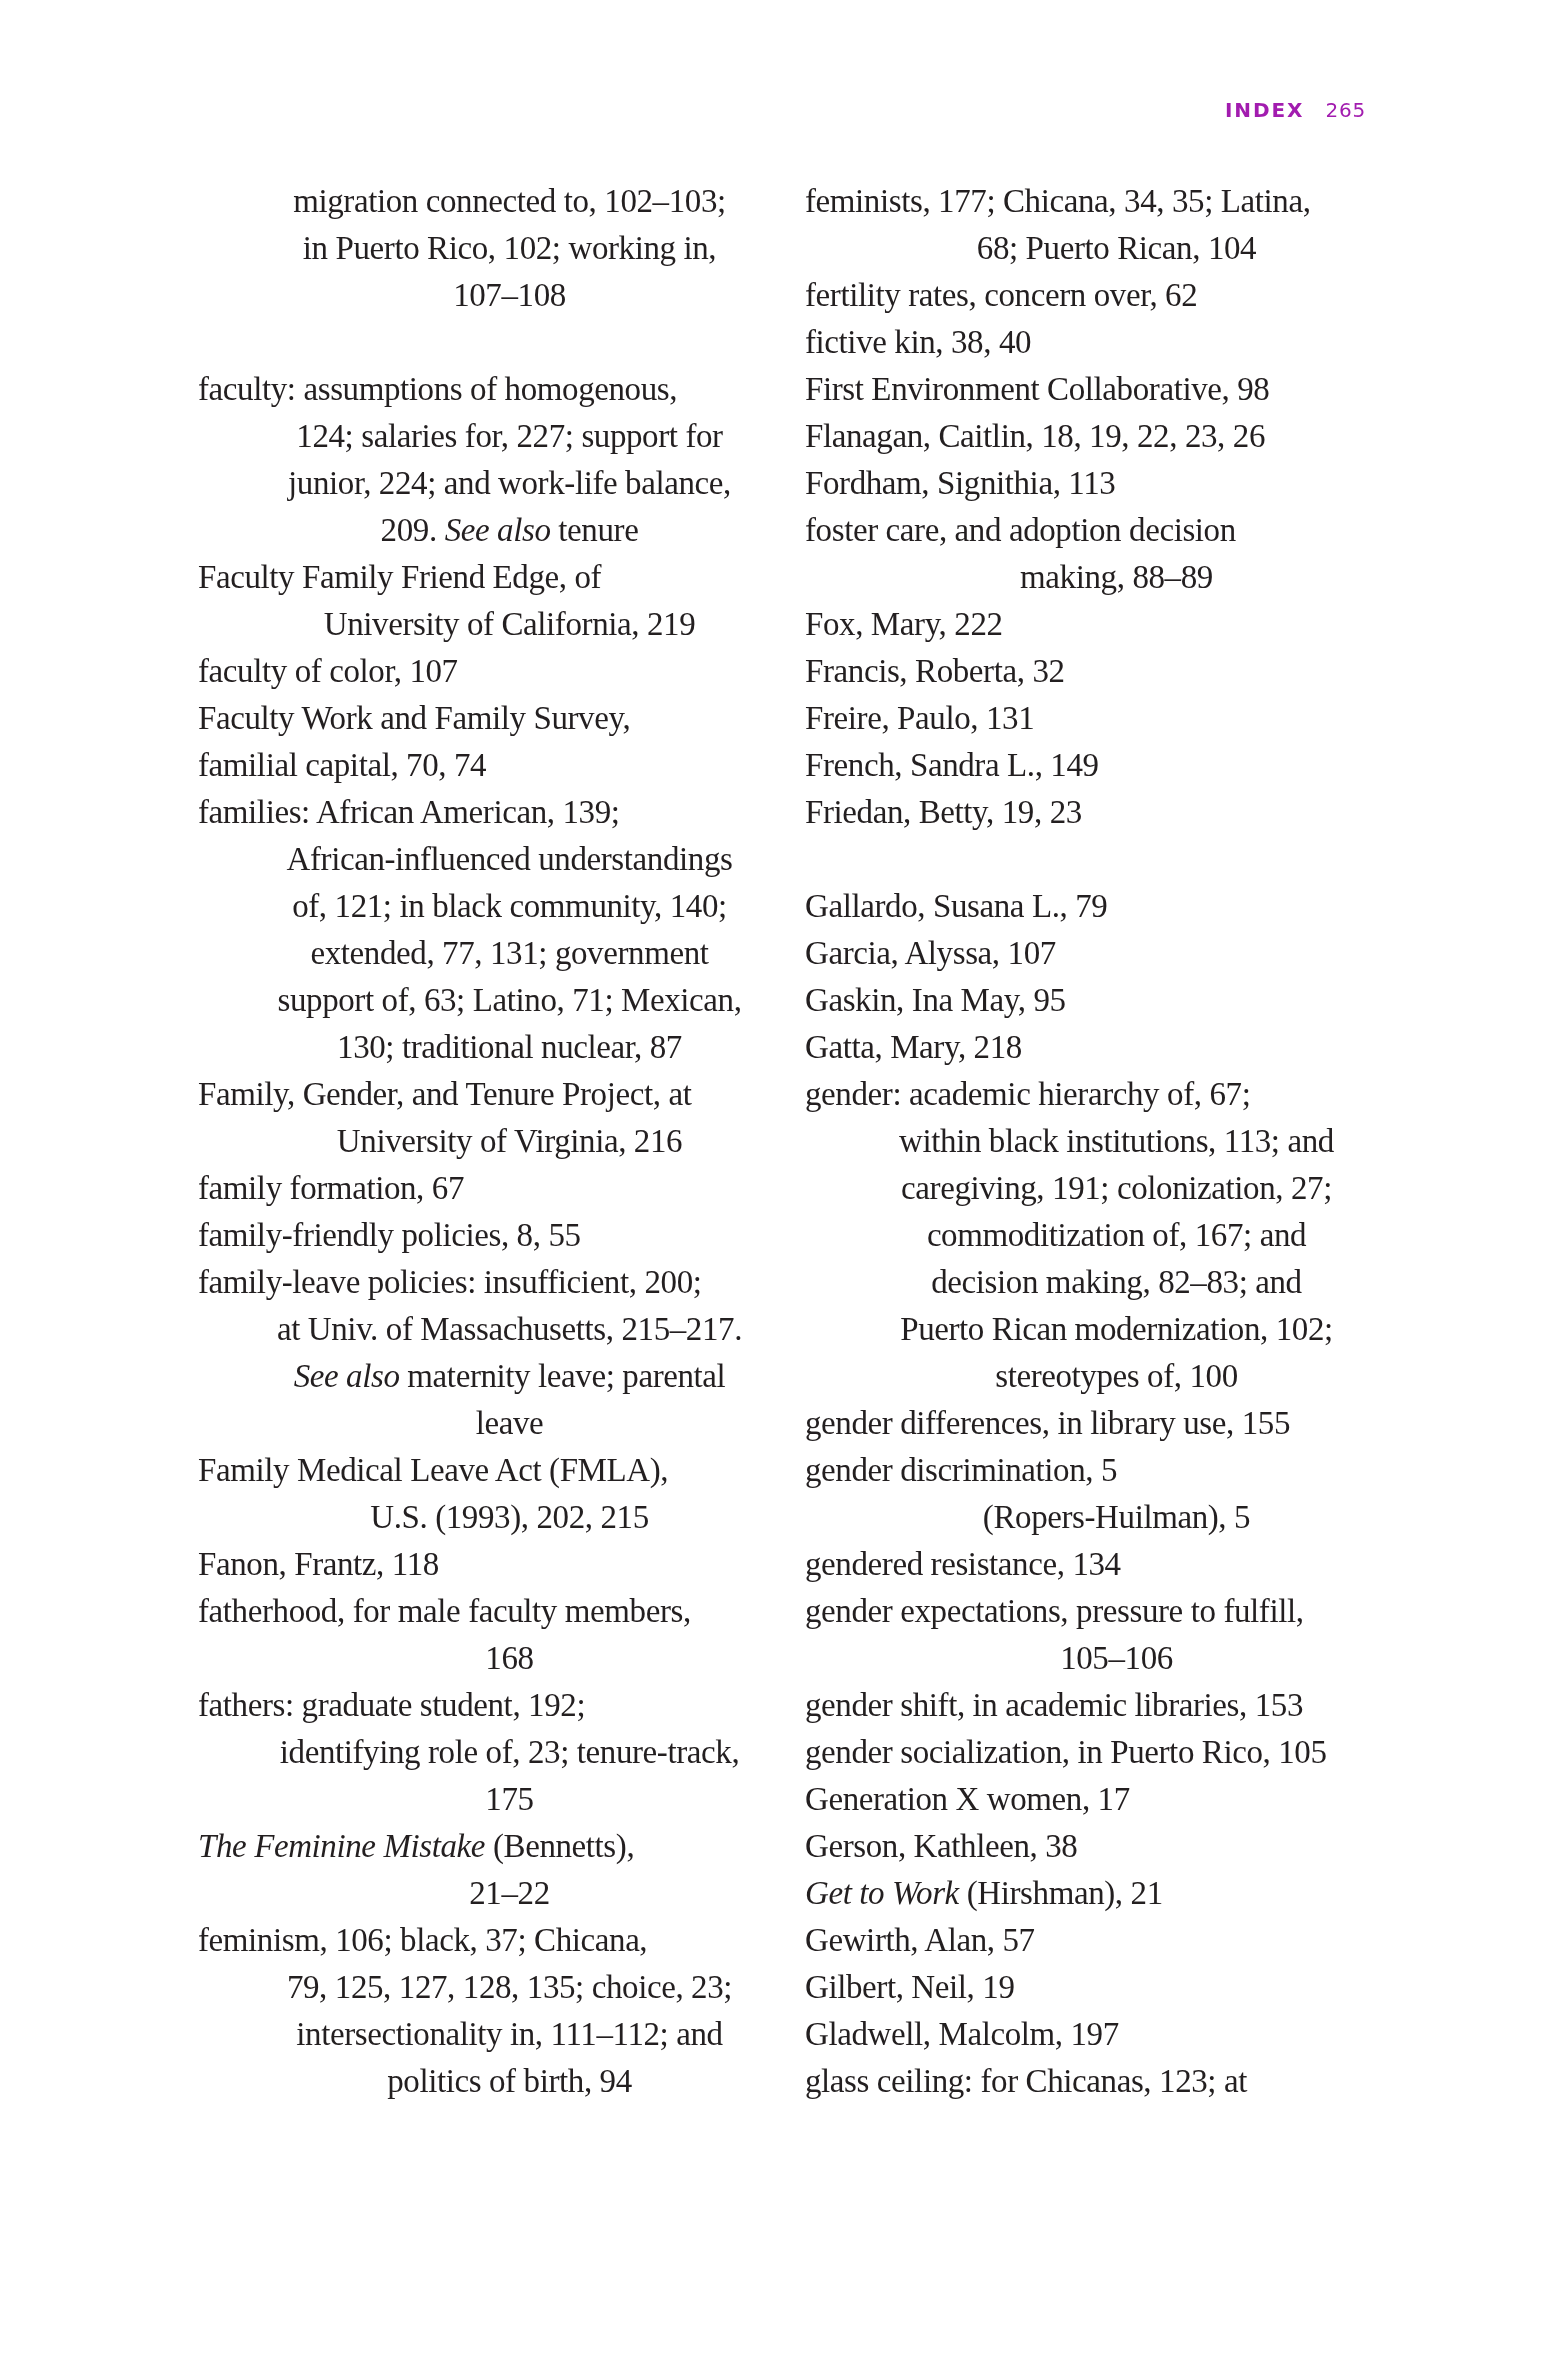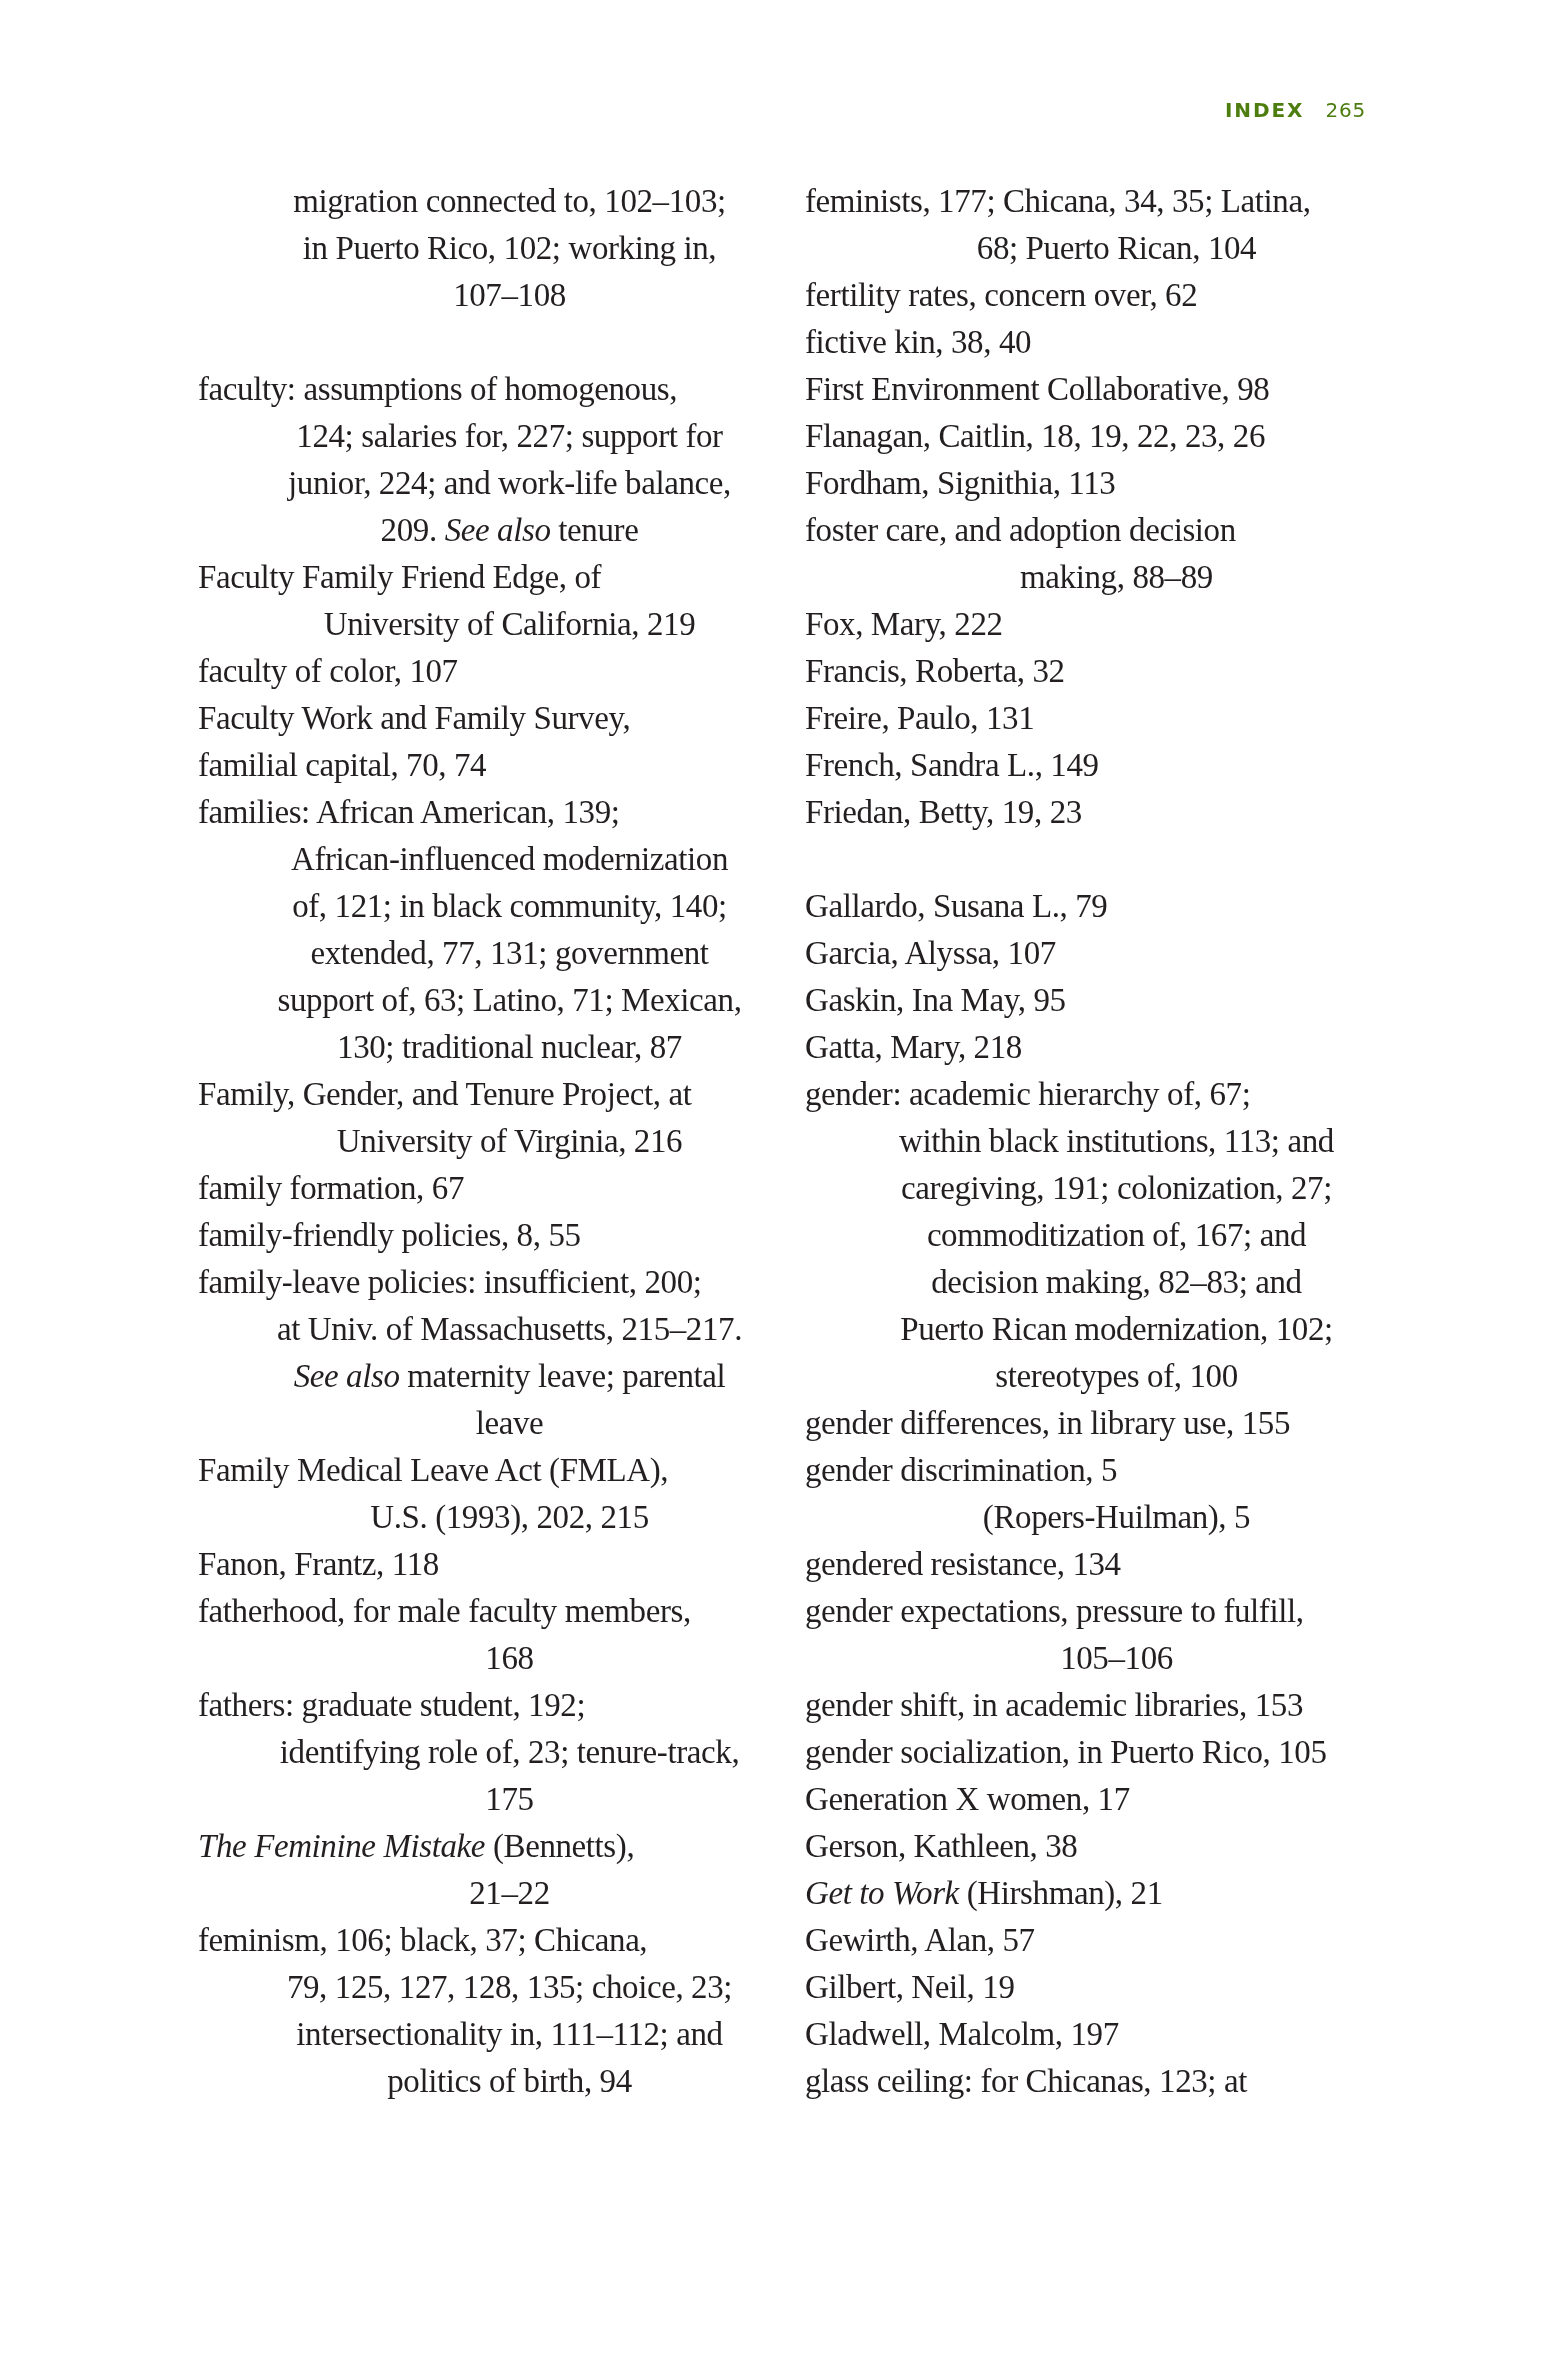--- a/index.html
+++ b/index.html
@@ -15,21 +15,21 @@
       color: #231f20;
       font-family: "Liberation Serif", "DejaVu Serif", serif;
     }
     .running-head {
       position: absolute;
       top: 98px;
       left: 1225px;
       font-family: "DejaVu Sans", "Liberation Sans", sans-serif;
       font-size: 20px;
       letter-spacing: 1.9px;
-      color: #4d7c0f;
+      color: #a21caf;
       white-space: nowrap;
     }
     .running-head .label {
       font-weight: bold;
     }
     .running-head .page-num {
       margin-left: 21px;
       font-weight: normal;
       letter-spacing: 0.9px;
     }
@@ -66,21 +66,21 @@
     <div class="line"><span>faculty: assumptions of homogenous,</span></div>
     <div class="line indent"><span>124; salaries for, 227; support for</span></div>
     <div class="line indent"><span>junior, 224; and work-life balance,</span></div>
     <div class="line indent"><span>209. </span><span class="ital">See also</span><span> tenure</span></div>
     <div class="line"><span>Faculty Family Friend Edge, of</span></div>
     <div class="line indent"><span>University of California, 219</span></div>
     <div class="line"><span>faculty of color, 107</span></div>
     <div class="line"><span>Faculty Work and Family Survey,</span></div>
     <div class="line"><span>familial capital, 70, 74</span></div>
     <div class="line"><span>families: African American, 139;</span></div>
-    <div class="line indent"><span>African-influenced modernization</span></div>
+    <div class="line indent"><span>African-influenced understandings</span></div>
     <div class="line indent"><span>of, 121; in black community, 140;</span></div>
     <div class="line indent"><span>extended, 77, 131; government</span></div>
     <div class="line indent"><span>support of, 63; Latino, 71; Mexican,</span></div>
     <div class="line indent"><span>130; traditional nuclear, 87</span></div>
     <div class="line"><span>Family, Gender, and Tenure Project, at</span></div>
     <div class="line indent"><span>University of Virginia, 216</span></div>
     <div class="line"><span>family formation, 67</span></div>
     <div class="line"><span>family-friendly policies, 8, 55</span></div>
     <div class="line"><span>family-leave policies: insufficient, 200;</span></div>
     <div class="line indent"><span>at Univ. of Massachusetts, 215–217.</span></div>

